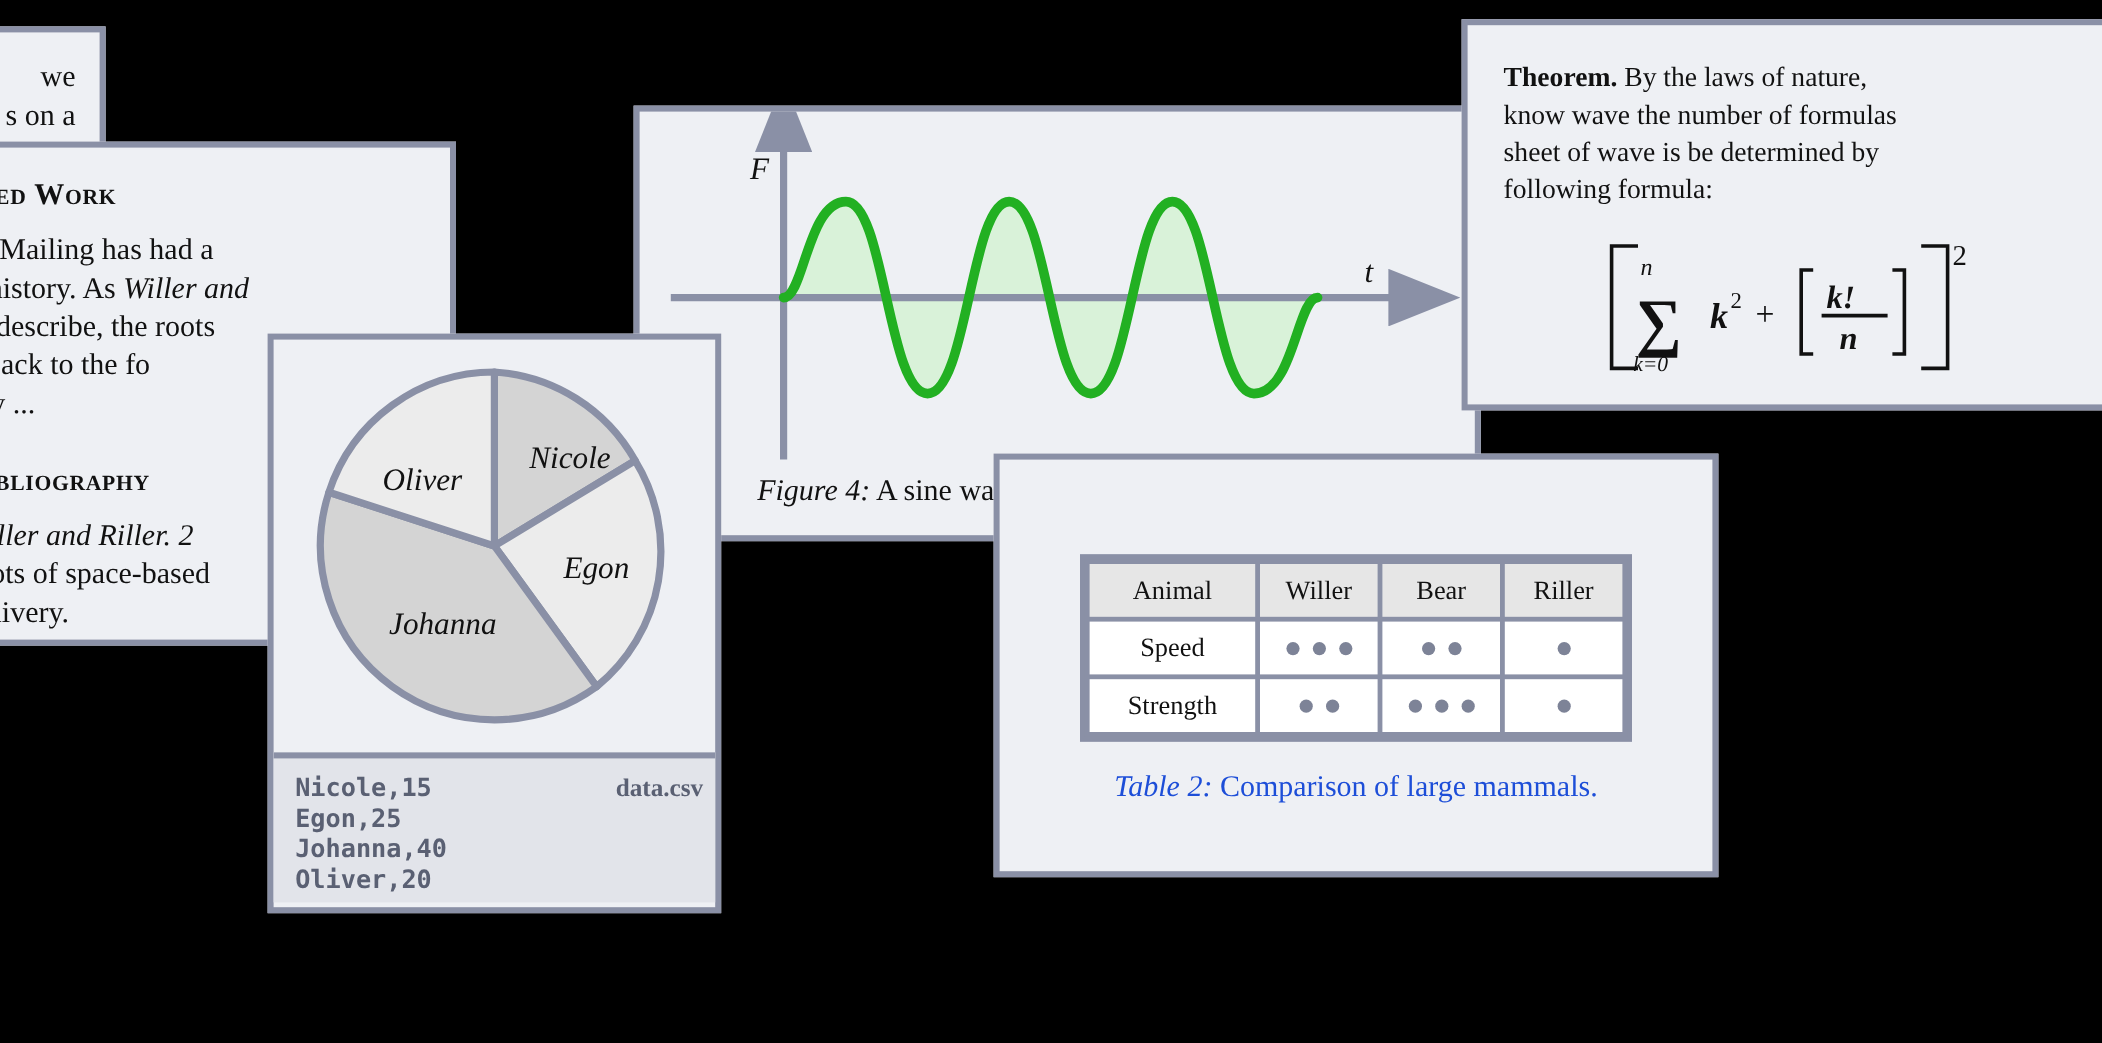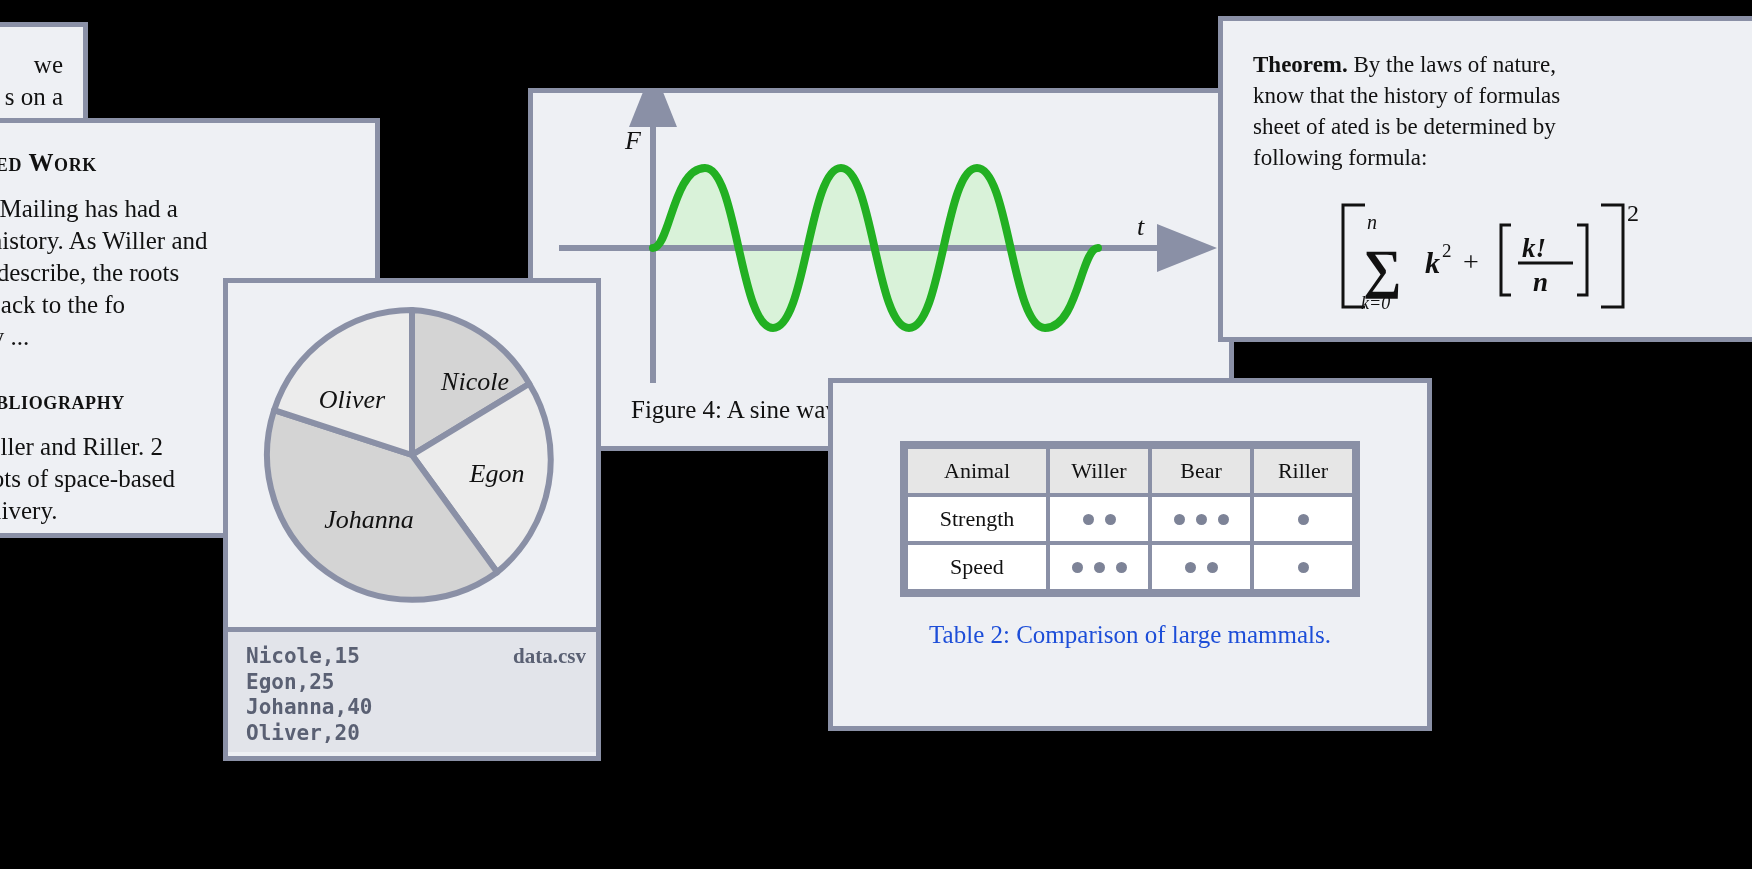--- a/index.html
+++ b/index.html
@@ -38,21 +38,21 @@
     color: #111;
     margin: 0 0 16px 0;
     white-space: nowrap;
   }
   .body-text {
     font-size: 25px;
     line-height: 1.28;
     color: #111;
     margin: 0;
   }
-  .it { }
+  .it { font-style: italic; }
   .bd { font-weight: bold; }
 
   
   #card-intro {
     left: -92px;
     top: 22px;
     width: 180px;
     height: 330px;
   }
   #card-intro .pad { padding: 22px 20px; }
@@ -237,22 +237,22 @@
     </svg>
     <div class="fig-caption">
       <span class="it">Figure 4:</span><span> A sine wave</span>
     </div>
   </div>
 
   <div class="card" id="card-theorem">
     <div class="pad">
       <p class="body-text">
         <span class="bd">Theorem.</span><span> By the laws of nature,</span><br>
-        <span>know that the history of formulas</span><br>
-        <span>sheet of ated is be determined by</span><br>
+        <span>know wave the number of formulas</span><br>
+        <span>sheet of wave is be determined by</span><br>
         <span>following formula:</span>
       </p>
       <div class="formula">
         <svg width="330" height="130" viewBox="0 0 330 130">
 
           <path d="M 32,14 L 10,14 L 10,116 L 32,116" fill="none" stroke="#111" stroke-width="3"></path>
 
           <text x="34" y="38" font-family="Liberation Serif, serif" font-style="italic" font-size="20" fill="#111">n</text>
           <text x="30" y="96" font-family="Liberation Serif, serif" font-size="54" font-weight="bold" fill="#111">∑</text>
           <text x="28" y="118" font-family="Liberation Serif, serif" font-style="italic" font-size="18" fill="#111">k=0</text>
@@ -299,63 +299,63 @@
     <div class="csv-area">
       <div class="csv-lines">Nicole,15
 Egon,25
 Johanna,40
 Oliver,20</div>
       <div class="csv-name">data.csv</div>
     </div>
   </div>
 
   <div class="card" id="card-table">
-    <div class="pad" style="padding-top:58px;">
+    <div class="pad" style="padding-top:79px;">
       <table class="mammals">
         <thead>
           <tr>
             <th class="label">Animal</th>
             <th>Willer</th>
             <th>Bear</th>
             <th>Riller</th>
           </tr>
         </thead>
         <tbody>
           <tr>
-            <td class="label">Strength</td>
-            <td>
-                <span class="dots">
-                  <span class="dot"></span>
-                  <span class="dot"></span>
-                </span>
-              </td>
-            <td>
-                <span class="dots">
-                  <span class="dot"></span>
+            <td class="label">Speed</td>
+            <td>
+                <span class="dots">
+                  <span class="dot"></span>
+                  <span class="dot"></span>
+                  <span class="dot"></span>
+                </span>
+              </td>
+            <td>
+                <span class="dots">
                   <span class="dot"></span>
                   <span class="dot"></span>
                 </span>
               </td>
             <td>
                 <span class="dots">
                   <span class="dot"></span>
                 </span>
               </td>
           </tr>
           <tr>
-            <td class="label">Speed</td>
-            <td>
-                <span class="dots">
-                  <span class="dot"></span>
-                  <span class="dot"></span>
-                  <span class="dot"></span>
-                </span>
-              </td>
-            <td>
-                <span class="dots">
+            <td class="label">Strength</td>
+            <td>
+                <span class="dots">
+                  <span class="dot"></span>
+                  <span class="dot"></span>
+                </span>
+              </td>
+            <td>
+                <span class="dots">
+                  <span class="dot"></span>
                   <span class="dot"></span>
                   <span class="dot"></span>
                 </span>
               </td>
             <td>
                 <span class="dots">
                   <span class="dot"></span>
                 </span>
               </td>
           </tr>

